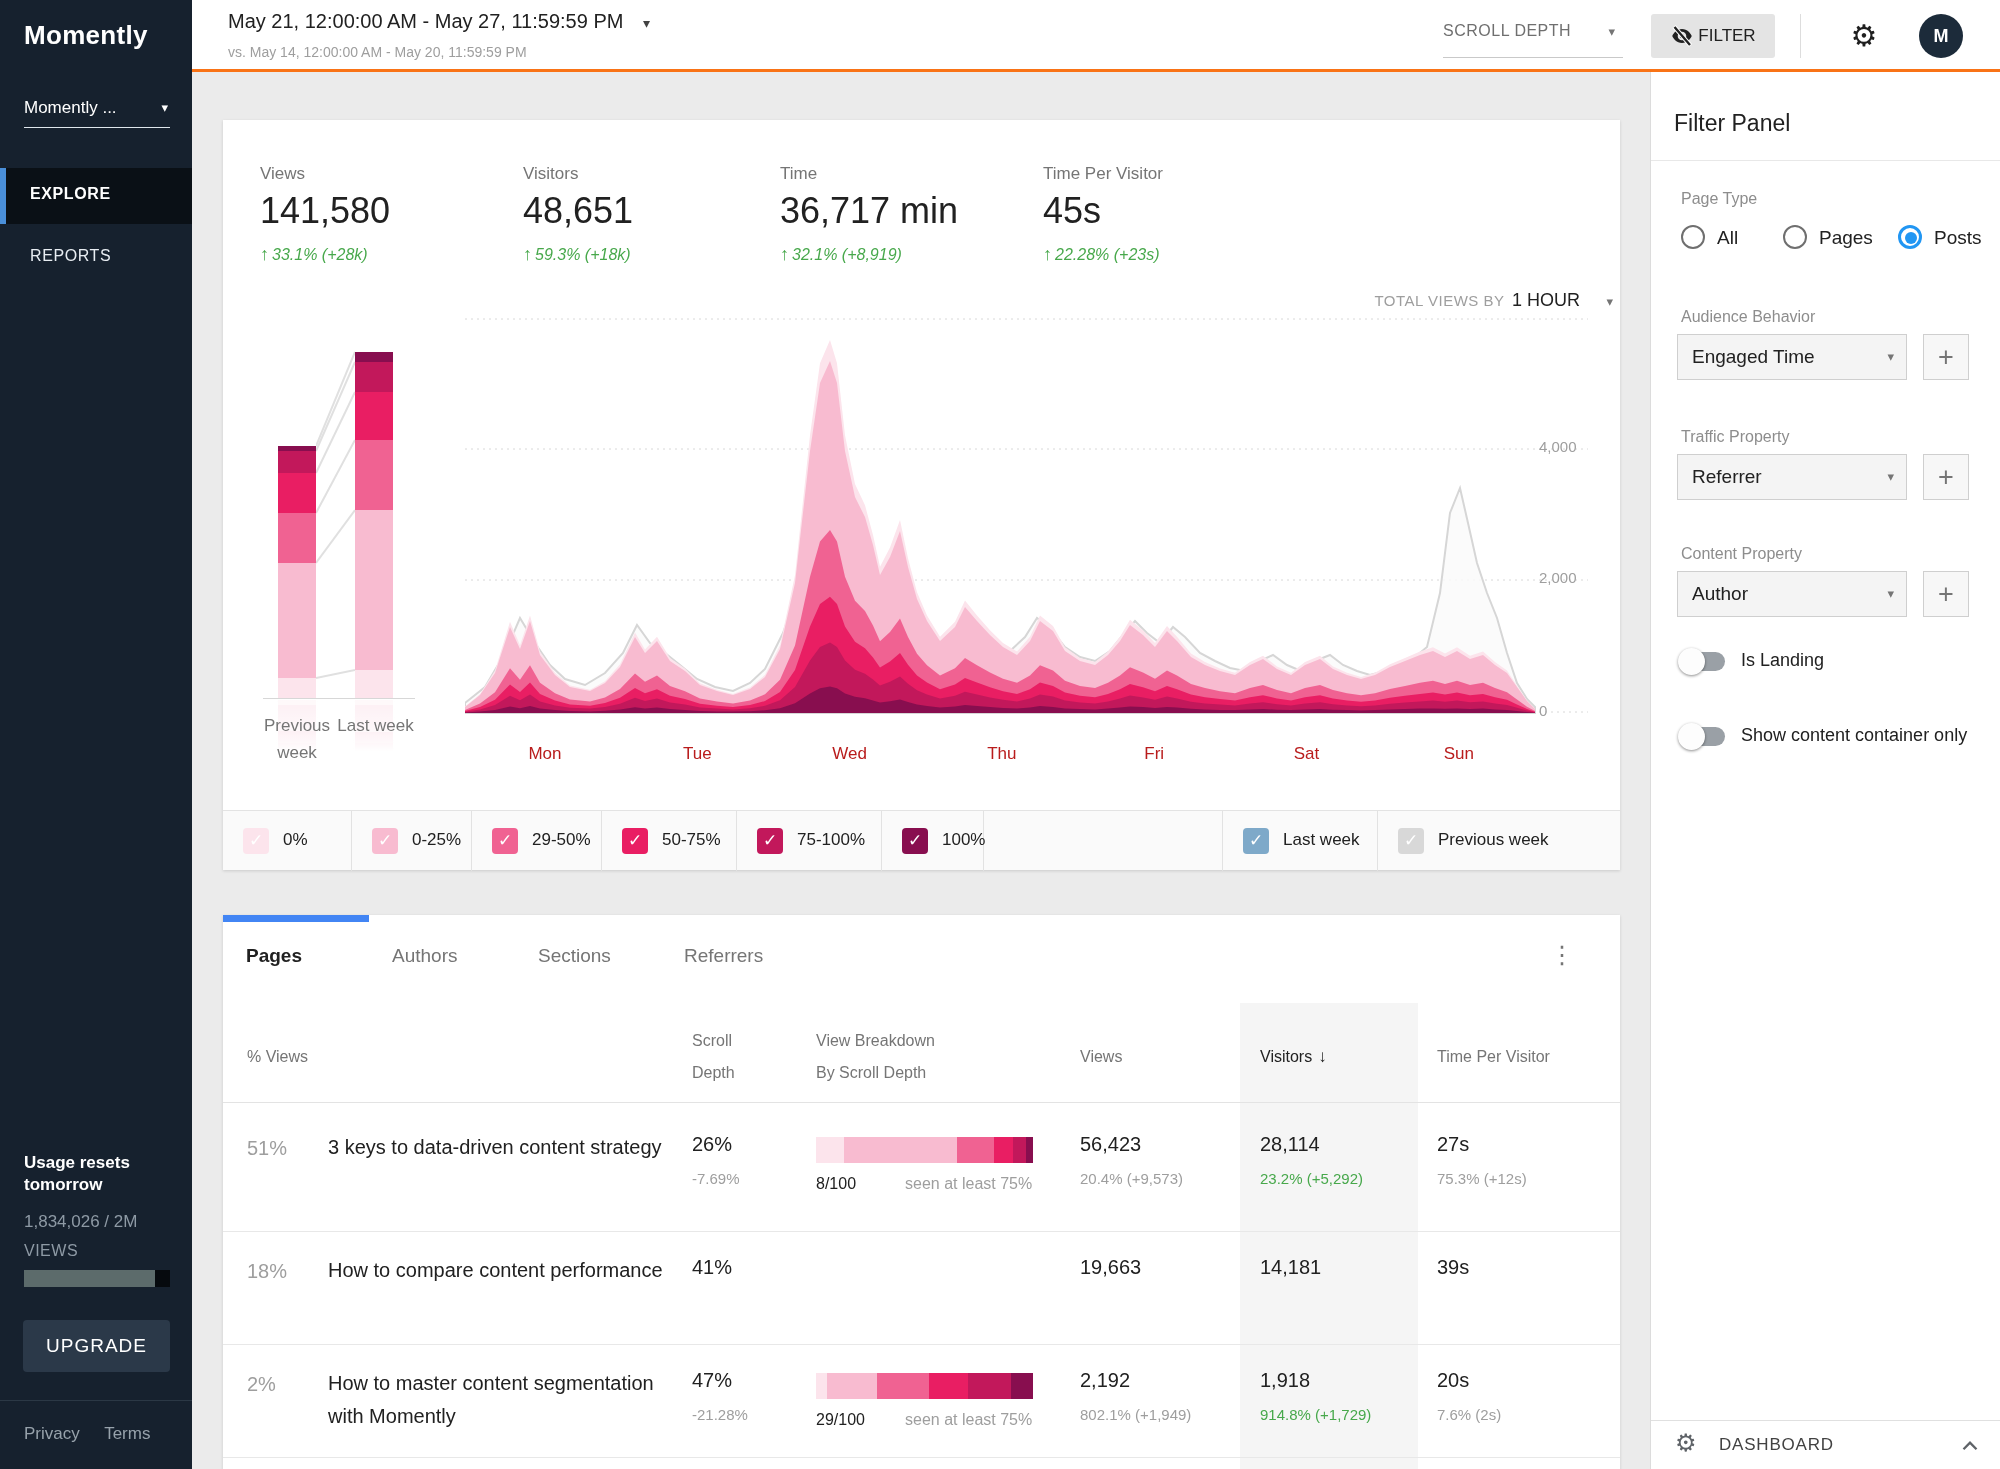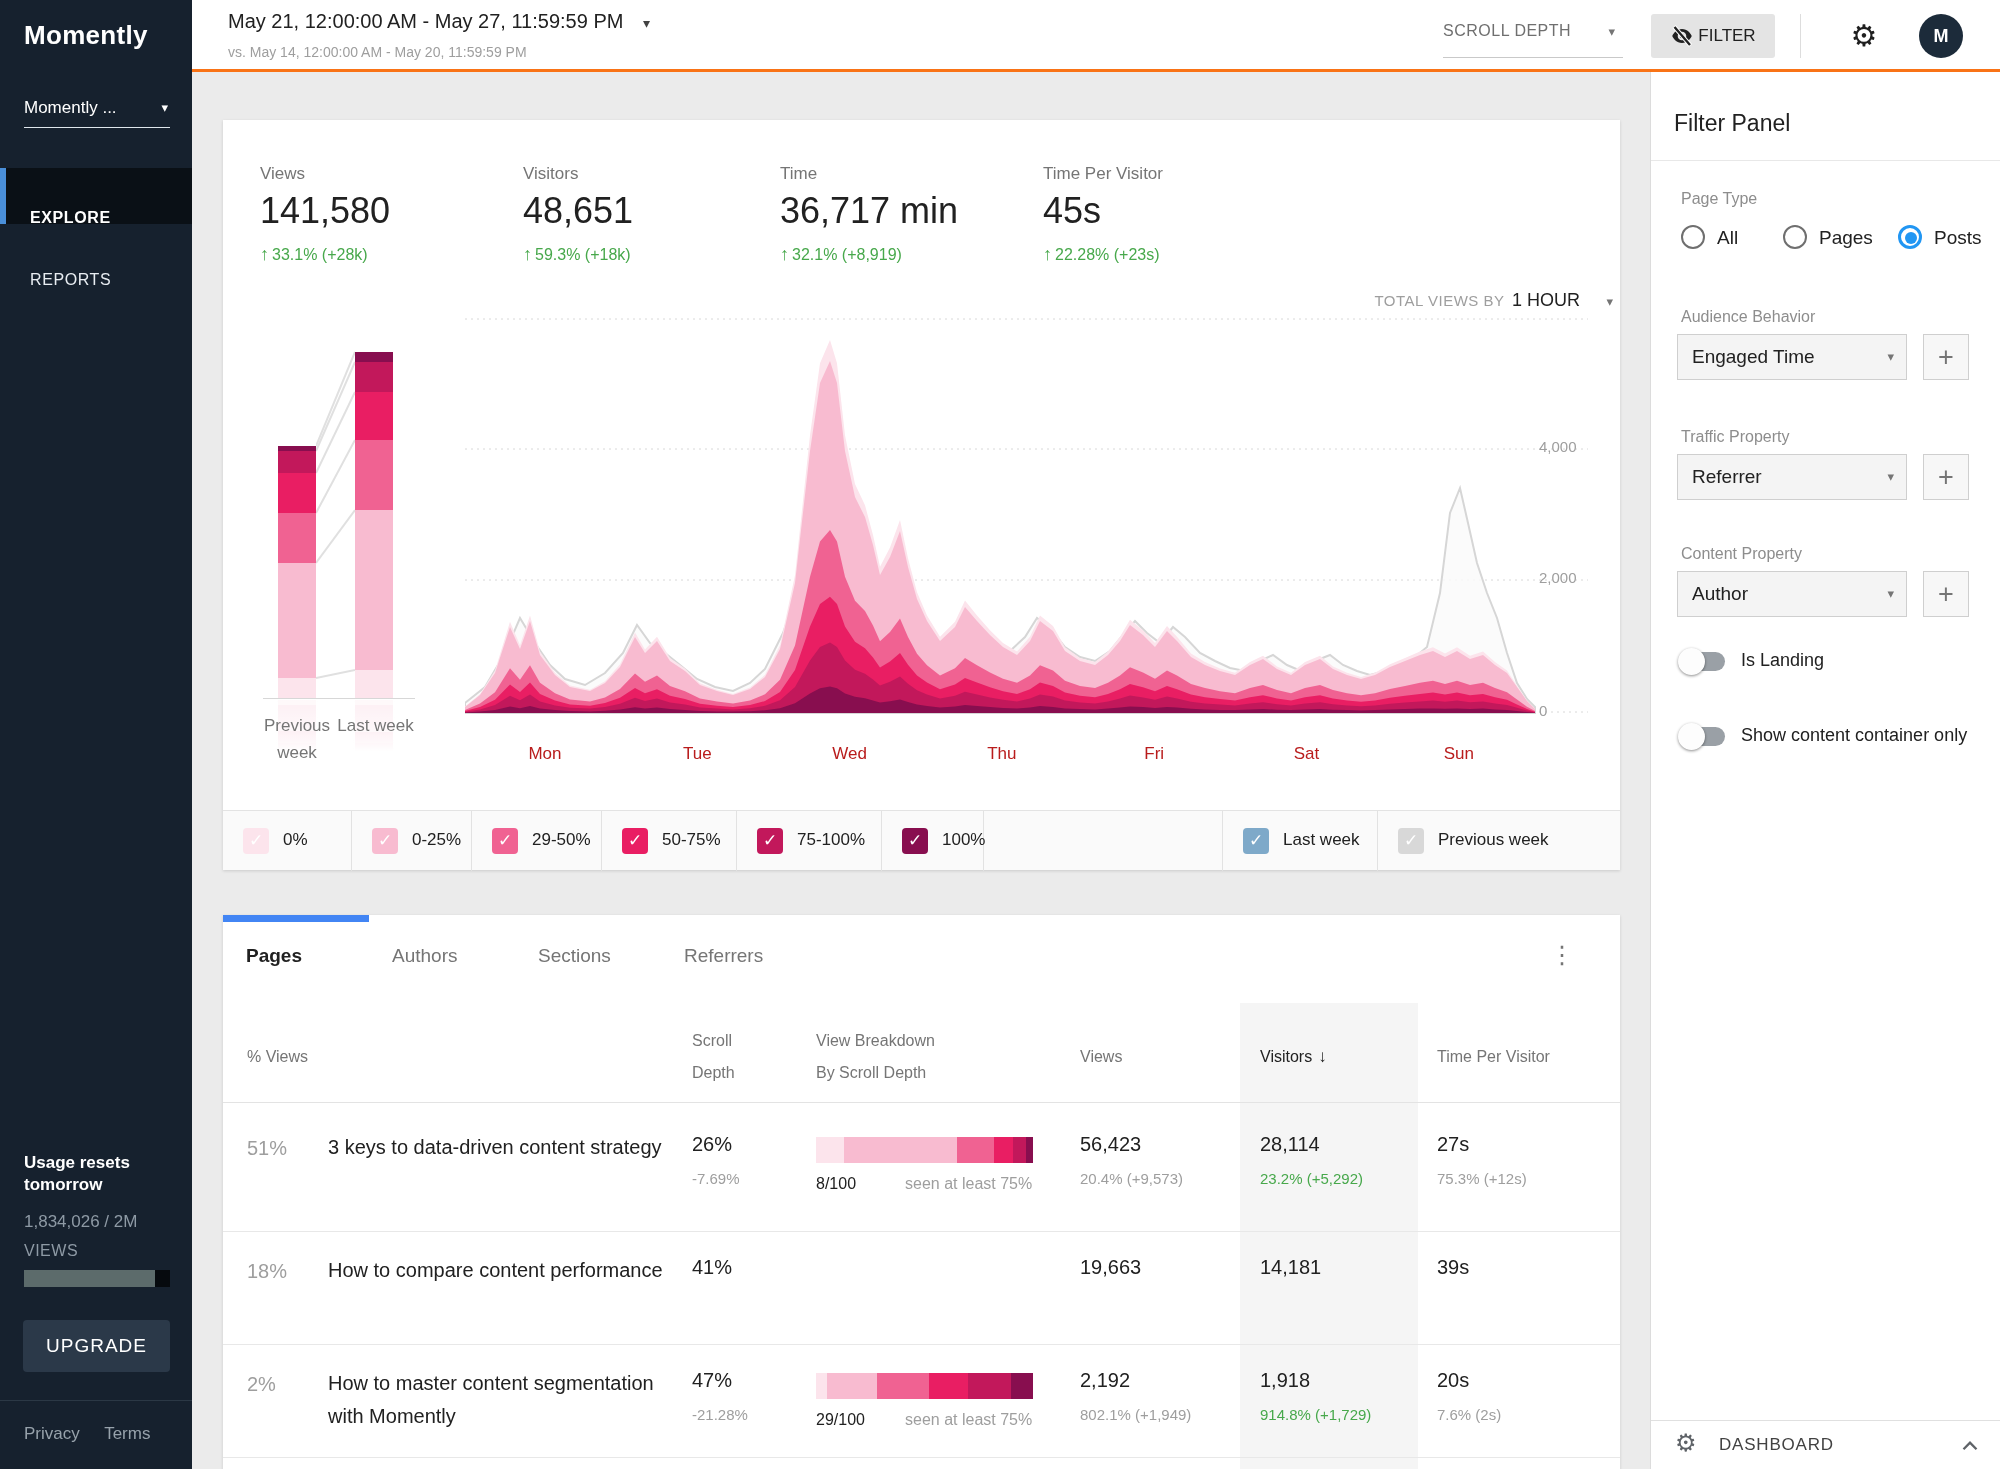--- a/index.html
+++ b/index.html
@@ -9,21 +9,21 @@
 
   
   .sidebar { position:absolute; left:0; top:0; width:192px; height:1469px; background:#16212e; z-index:5; }
   .logo { position:absolute; left:24px; top:20px; font-size:26px; font-weight:bold; color:#fff; letter-spacing:.3px; }
   .account-select { position:absolute; left:24px; top:92px; width:146px; height:36px; color:#fff;
                     font-size:17px; border-bottom:1px solid #dfe6ec; cursor:pointer; }
   .account-select .lbl { position:absolute; left:0; top:6px; }
   .account-select .caret { position:absolute; right:2px; top:8px; font-size:13px; color:#fff; }
   .nav-item { position:absolute; left:0; width:192px; height:56px; color:#e8edf2; font-size:16px;
               letter-spacing:.6px; cursor:pointer; }
-  .nav-item span.t { position:absolute; left:30px; top:17px;margin-top:24px; }
+  .nav-item span.t { position:absolute; left:30px; top:17px; }
   .nav-item.active { background:#0a1016; border-left:6px solid #4a8fd9; }
   .nav-item.active span.t { left:24px; font-weight:bold; color:#fff; }
   .usage-title { position:absolute; left:24px; top:1152px; width:130px; color:#fff; font-weight:bold;
                  font-size:17px; line-height:22px; }
   .usage-count { position:absolute; left:24px; top:1212px; color:#8e9aa5; font-size:17px; }
   .usage-unit  { position:absolute; left:24px; top:1242px; color:#8e9aa5; font-size:16px; letter-spacing:.5px; }
   .usage-bar { position:absolute; left:24px; top:1270px; width:146px; height:17px; background:#060a0e; }
   .usage-fill { position:absolute; left:0; top:0; height:17px; background:#5c6b6b; }
   .upgrade-btn { position:absolute; left:23px; top:1320px; width:147px; height:52px; background:#2b3949;
                  border:none; border-radius:4px; color:#fff; font-size:19px; letter-spacing:1px;
@@ -53,21 +53,21 @@
             line-height:44px; cursor:pointer; }
 
   
   .content { position:absolute; left:192px; top:72px; width:1458px; height:1397px; background:#ebebeb; }
   .card { position:absolute; background:#fff; box-shadow:0 1px 3px rgba(0,0,0,.14); }
   .overview { left:31px; top:48px; width:1397px; height:750px; }
 
   .stat { position:absolute; top:44px; }
   .stat .s-label { font-size:17px; color:#757575; }
   .stat .s-value { font-size:36px; color:#212121; margin-top:6px; }
-  .stat .s-delta { font-size:16px; color:#47a84b; margin-top:12px; }
+  .stat .s-delta { font-size:16px; color:#47a84b; margin-top:12px;font-style:italic; }
   .stat .s-delta .arr { font-size:18px; margin-right:3px; }
 
   .chart-control { position:absolute; top:170px; left:1040px; width:350px; text-align:right; cursor:pointer; }
   .chart-control .pre { font-size:15px; color:#9e9e9e; letter-spacing:.5px; }
   .chart-control .val { font-size:18px; color:#212121; margin-left:3px; }
   .chart-control .caret { font-size:13px; color:#757575; margin-left:22px; }
 
   #area-chart { position:absolute; left:242px; top:198px; }
   .y-tick { position:absolute; left:1316px; width:60px; font-size:15px; color:#9e9e9e; }
   .day-label { position:absolute; top:0; width:80px; margin-left:-40px; text-align:center;

